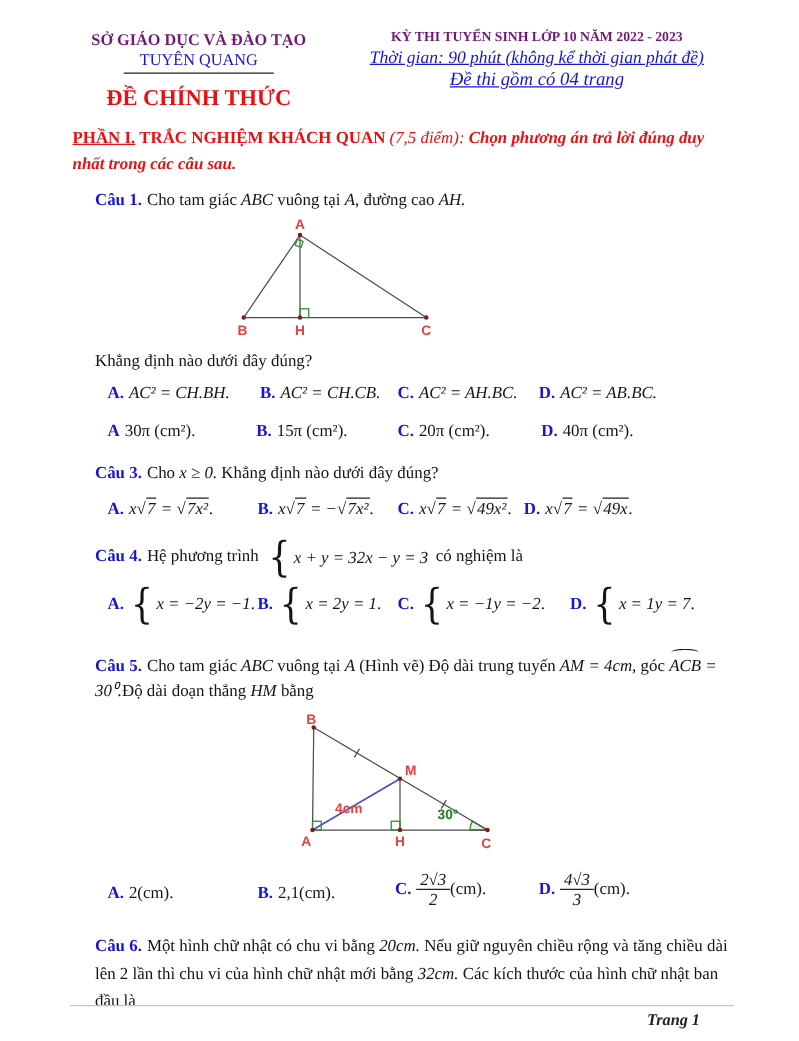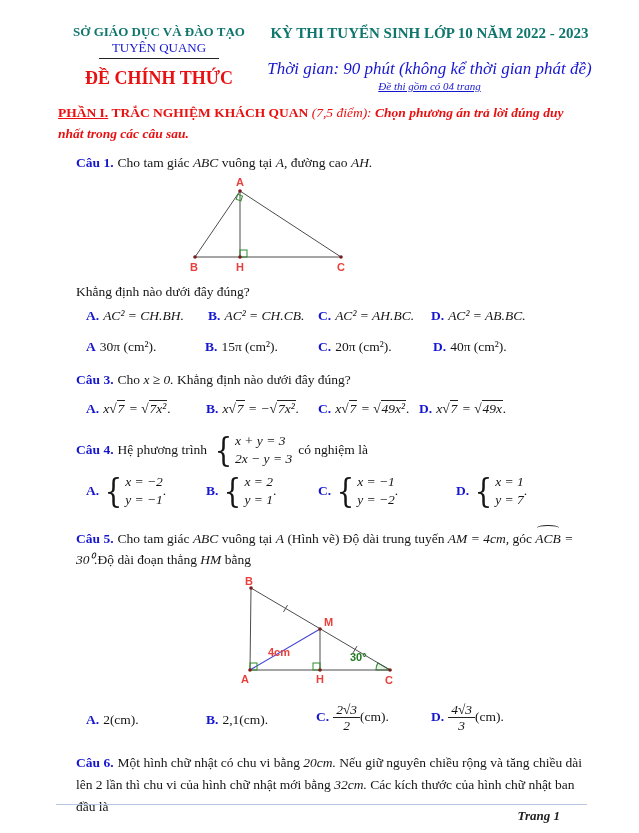--- a/index.html
+++ b/index.html
@@ -2,31 +2,31 @@
 <html><head>
 <meta charset="utf-8">
 <style>
   html,body{margin:0;padding:0;background:#fff;}
   .page{position:relative;width:639px;height:833px;background:#fff;overflow:hidden;
         font-family:"Liberation Serif",serif;font-size:13.5px;color:#151515;}
   
   .hdr{display:flex;padding:24px 40px 0 58px;}
   .hdr-left{width:202px;text-align:center;flex-shrink:0;}
   .hdr-right{flex:1;text-align:center;}
-  .navy{color:#0f766e;font-weight:bold;}
+  .navy{color:#701a75;font-weight:bold;}
   .blue{color:#1616cf;}
   .red{color:#e81010;}
   .h-l1{font-size:13px;line-height:1.25;}
   .h-l2{font-size:13px;font-weight:normal;display:inline-block;border-bottom:1.4px solid #222;
         padding:0 13px 2px 13px;}
   .h-l3{font-size:18px;font-weight:bold;margin-top:9px;}
-  .h-r1{font-size:15px;line-height:1.25;}
+  .h-r1{font-size:11px;line-height:1.25;}
   .h-r2{font-size:13px;font-weight:bold;margin-top:1px;}
-  .h-r3{font-size:17px;font-style:italic;margin-top:16px;}
-  .h-r4{font-size:11px;font-style:italic;text-decoration:underline;margin-top:1px;}
+  .h-r3{font-size:14px;font-style:italic;margin-top:1px;text-decoration:underline;}
+  .h-r4{font-size:15px;font-style:italic;text-decoration:underline;margin-top:1px;}
   
   .section{margin:11px 48px 0 58px;color:#e81010;font-weight:bold;line-height:1.55;}
   .section .part{text-decoration:underline;}
   .section .pts{font-weight:normal;font-style:italic;}
   .section .instr{font-style:italic;}
   
   .q{margin:0 46px 0 76px;line-height:1.5;}
   .qlabel{color:#1616cf;font-weight:bold;margin-right:4px;}
   .m{font-style:italic;}
   .opts{position:relative;margin-left:58px;margin-right:46px;}
@@ -38,21 +38,21 @@
   .rad{border-top:1.2px solid #222;padding:0 1px;}
   
   .frac{display:inline-block;vertical-align:middle;text-align:center;line-height:1.15;font-style:italic;}
   .frac .num{display:block;border-bottom:1.1px solid #222;padding:0 3px;}
   .frac .den{display:block;}
   
   .sysrow{display:flex;align-items:center;}
   .sys{display:inline-flex;align-items:center;vertical-align:middle;}
   .brace{font-size:33px;font-weight:400;line-height:0.95;margin-right:1px;
          font-family:"DejaVu Serif",serif;transform:scaleX(.85);}
-  .eqs{display:inline-flex;flex-direction:column;line-height:1.3;font-style:italic;}
+  .eqs{display:inline-flex;line-height:1.3;font-style:italic;}
   .sysend{align-self:center;}
   
   .hat{position:relative;font-style:italic;display:inline-block;}
   .hat::before{content:"";position:absolute;left:6%;right:6%;top:-4px;height:5px;
                border-top:1.4px solid #222;border-radius:50% 50% 0 0;}
   
   .fig{display:block;}
   .figtext{font-family:"Liberation Sans",sans-serif;font-size:11px;font-weight:bold;}
   
   .fline{position:absolute;left:56px;right:52px;top:804px;border-top:1.3px solid #b8c6e4;}

